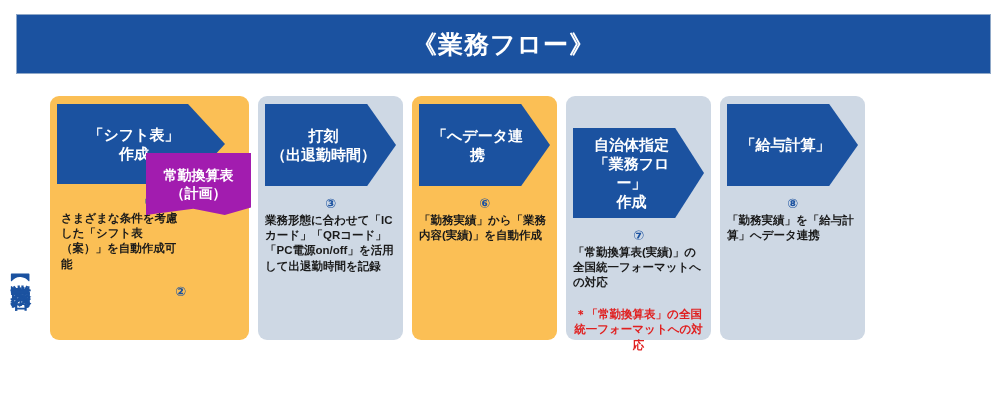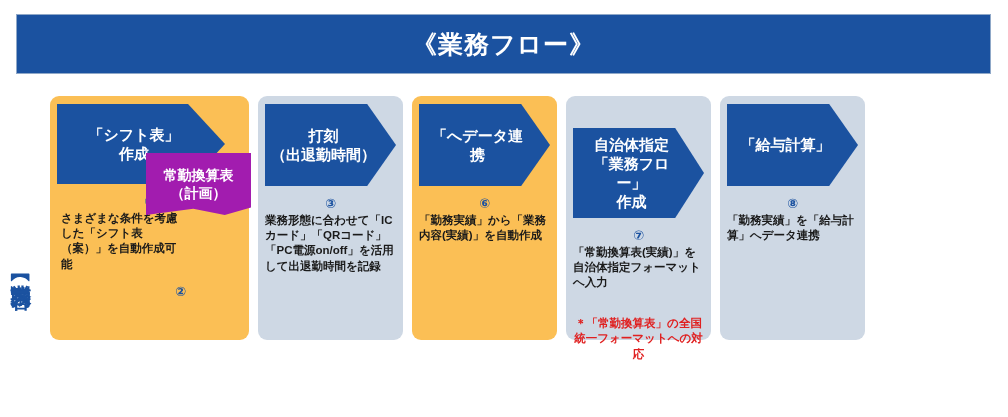--- a/index.html
+++ b/index.html
@@ -137,21 +137,21 @@
     font-weight: bold;
   }
   .item-text.center { text-align: left; }
   .item-text.left { text-align: left; }
   .item-text.right-block {
     text-align: left;
     margin-left: 62px;
   }
 
   .note-red {
-    margin-top: 25px;
+    margin-top: 16px;
     color: #e02020;
     font-size: 11.5px;
     font-weight: bold;
     line-height: 1.34;
     text-align: center;
   }
 </style>
 </head>
 <body>
 
@@ -221,21 +221,21 @@
     <div class="arrow-head arrow-h-tall">
       <span>
         <span>自治体指定</span><br>
         <span>「業務フロー」</span><br>
         <span>作成</span>
       </span>
     </div>
     <div class="col-body">
       <div class="item">
         <div class="item-num">⑦</div>
-        <div class="item-text left">「常勤換算表(実績)」を自治体指定フォーマットへ入力</div>
+        <div class="item-text left">「常勤換算表(実績)」の全国統一フォーマットへの対応</div>
       </div>
       <div class="note-red">＊「常勤換算表」の全国統一フォーマットへの対応</div>
     </div>
   </div>
 
   <div class="flow-col bluegray col-w">
     <div class="arrow-head arrow-h">
       <span>
         <span>「給与計算」</span>
       </span>

